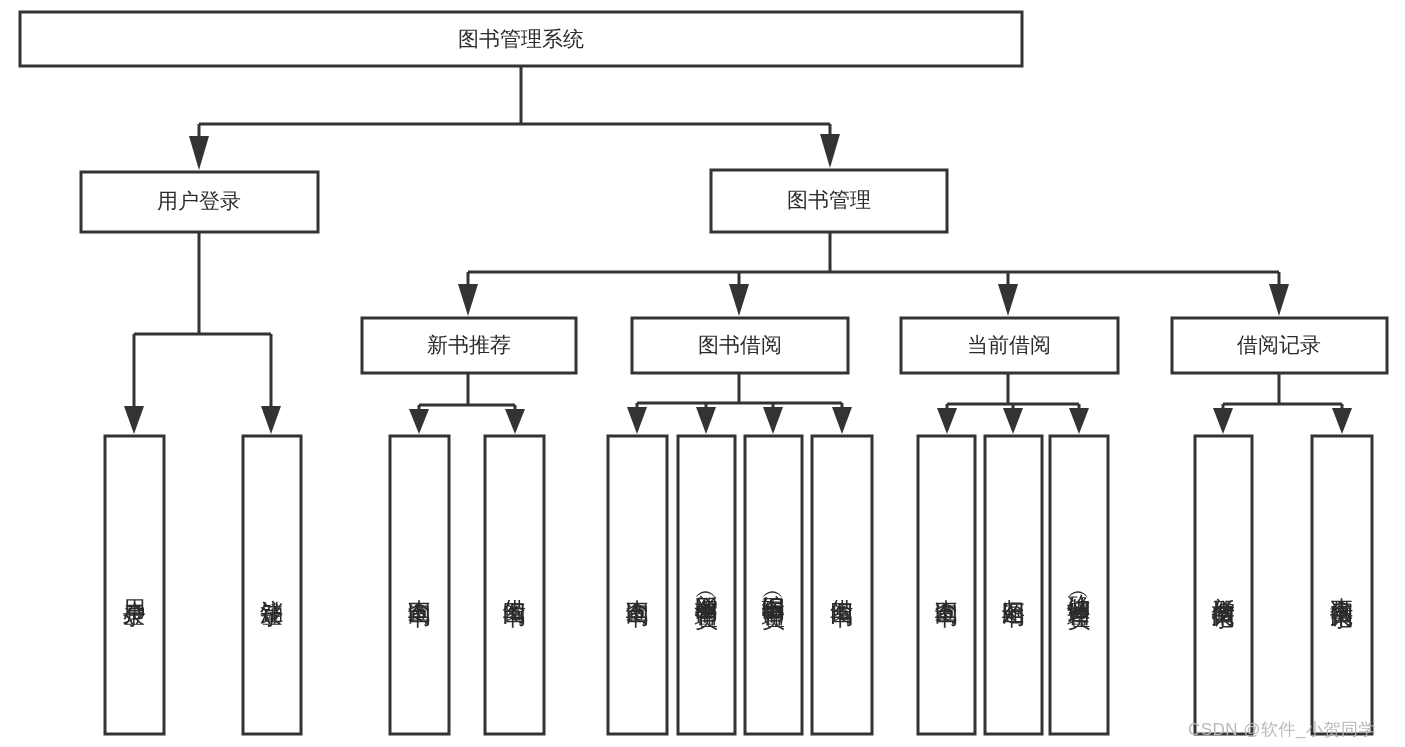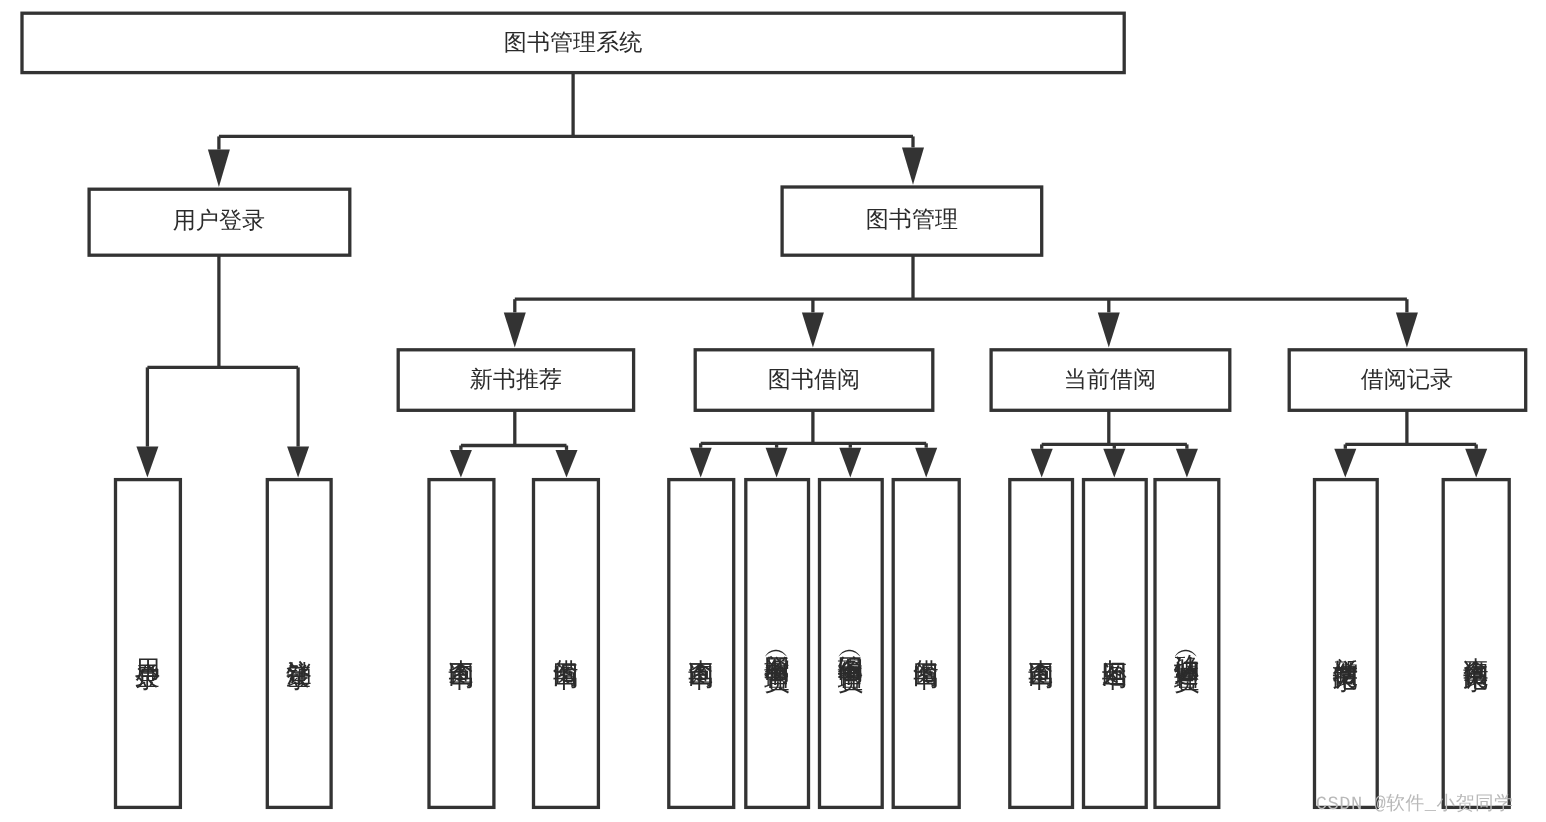--- a/index.html
+++ b/index.html
@@ -61,21 +61,21 @@
     display: flex;
     align-items: center;
     justify-content: center;
     white-space: nowrap;
     pointer-events: none;
   }
   .watermark {
     position: absolute;
     right: 10px;
     bottom: 6px;
-    font-family: Liberation Mono, monospace;
+    font-family: Liberation Sans, sans-serif;
     font-size: 17px;
     color: #b9b9b9;
     letter-spacing: 0.5px;
     user-select: none;
   }
 </style>
 </head>
 <body>
 
 <div id="diagram-root">

